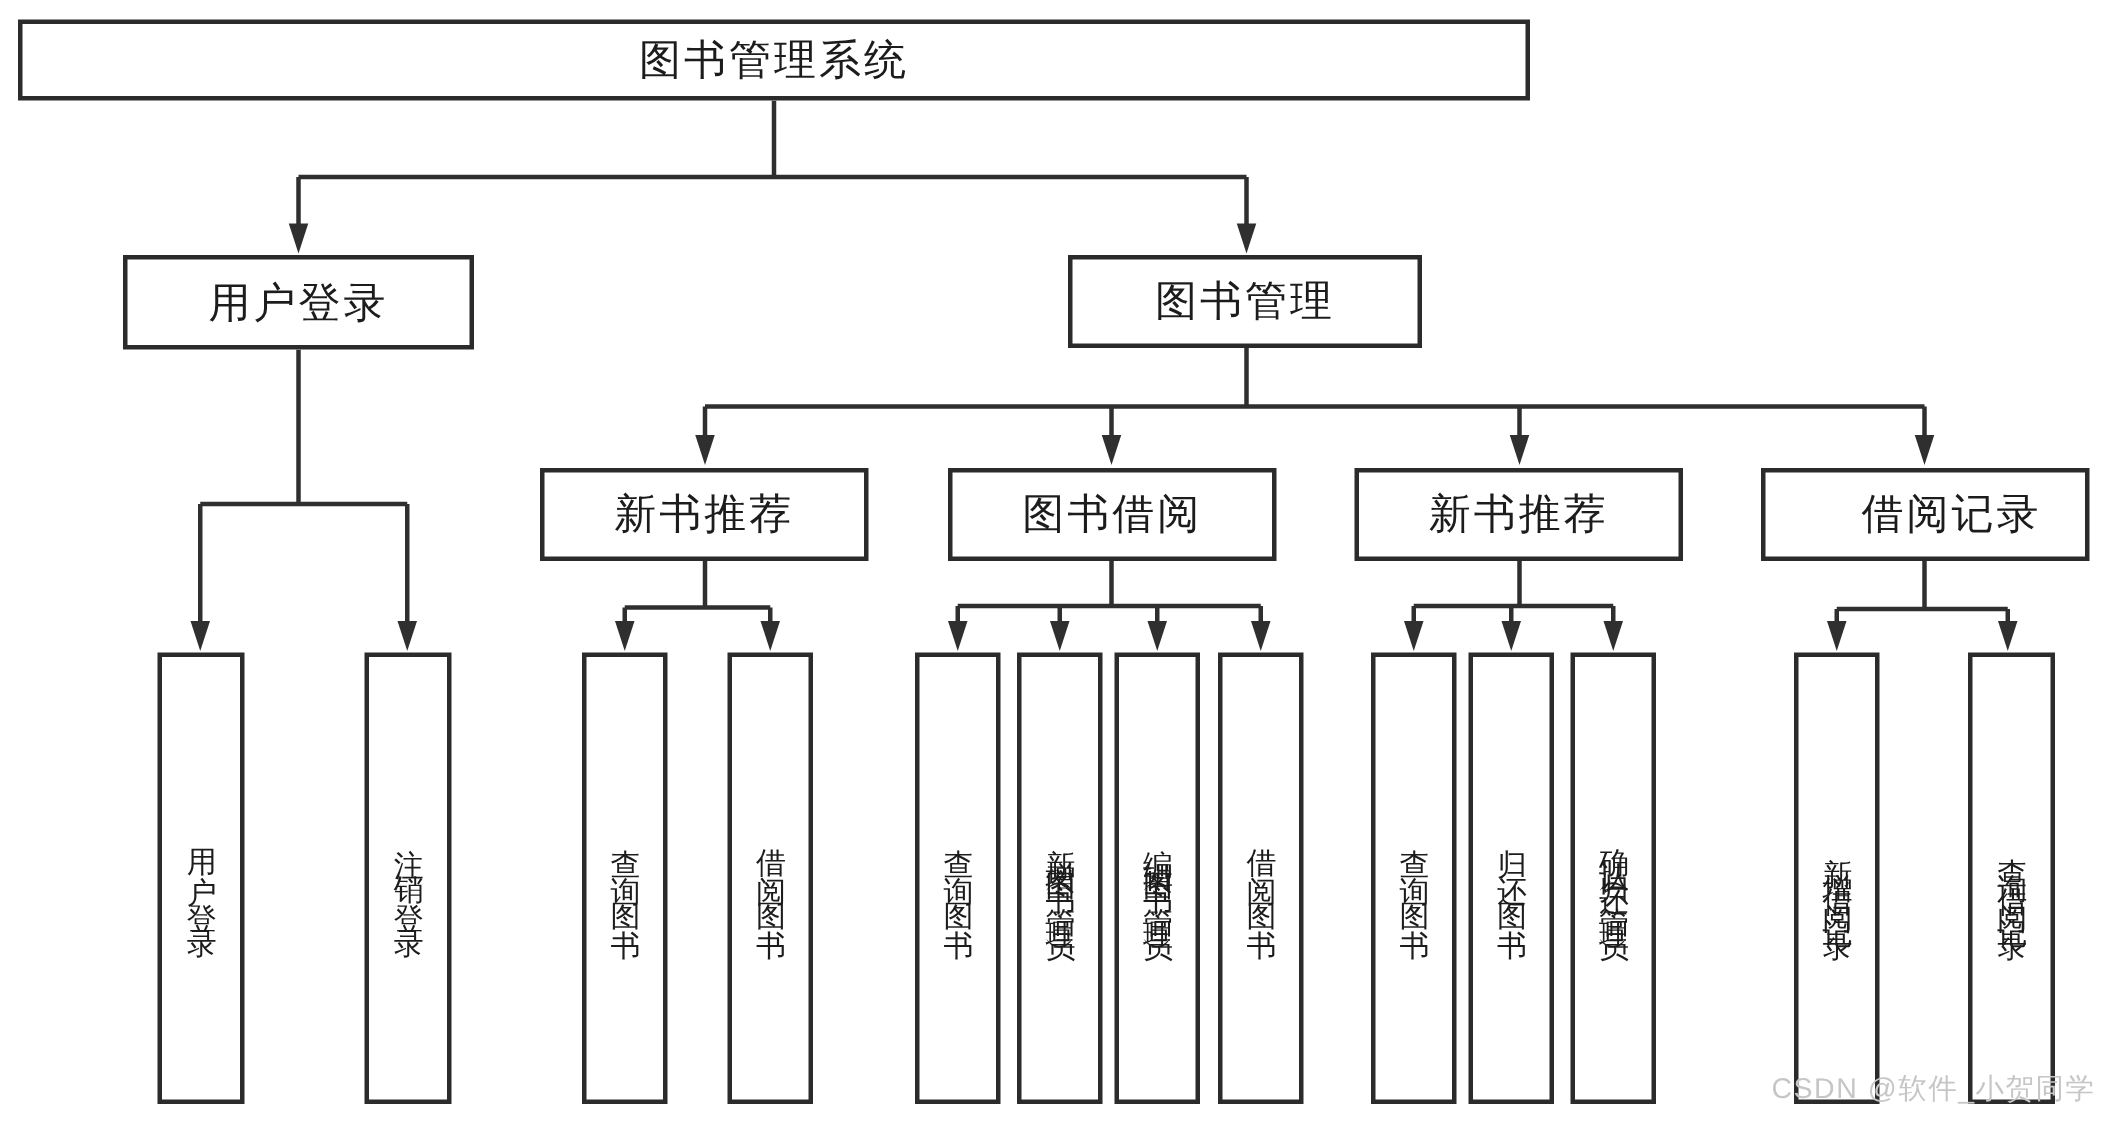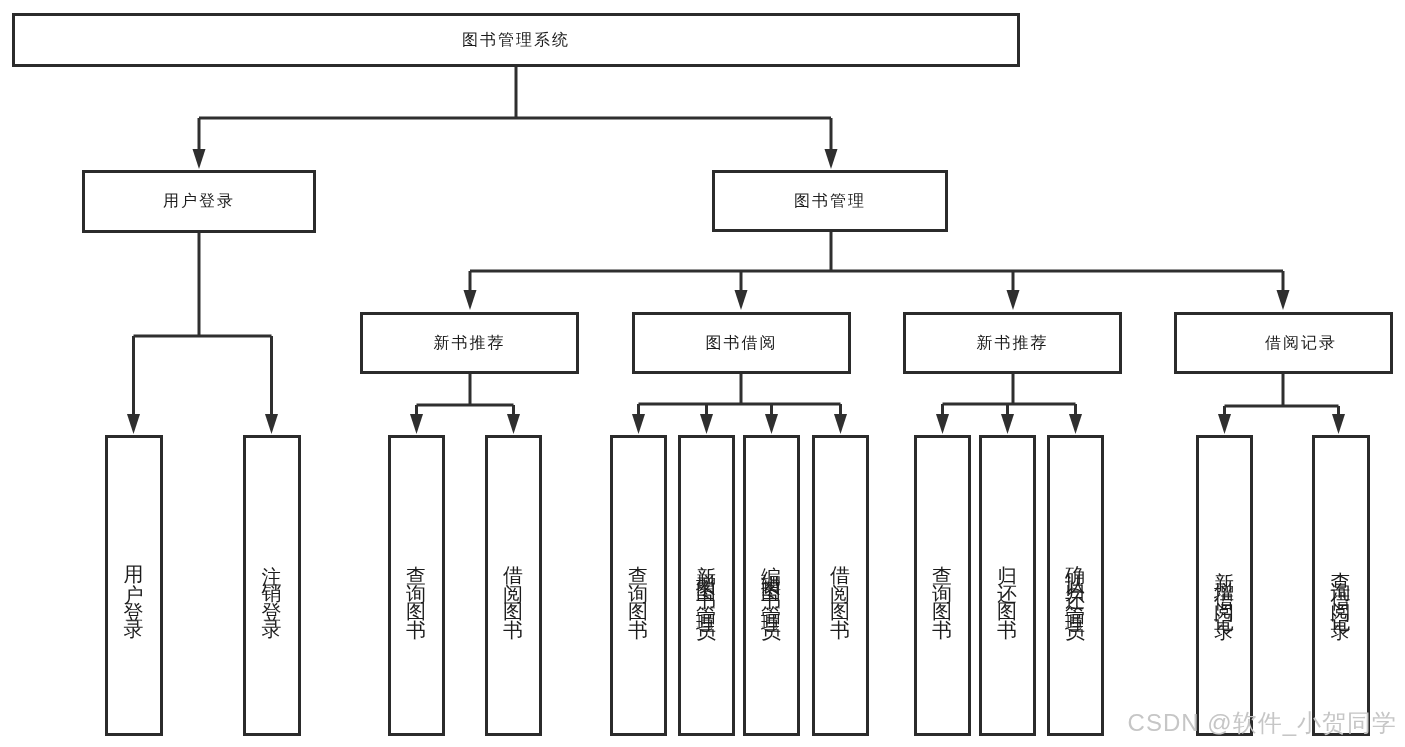--- a/index.html
+++ b/index.html
@@ -20,39 +20,39 @@
     position: absolute;
     box-sizing: border-box;
     border: 3px solid #2b2b2b;
     background: #ffffff;
     display: flex;
     align-items: center;
     justify-content: center;
     color: #1c1c1c;
   }
   .h-label {
-    font-size: 16px;
+    font-size: 28px;
     letter-spacing: 2px;
     white-space: nowrap;
   }
   .v-text {
     writing-mode: vertical-rl;
     text-orientation: mixed;
     font-size: 20px;
     color: #1c1c1c;
     line-height: 1;
   }
   .sp18 { letter-spacing: 18px; }
   .sp10 { letter-spacing: 10px; }
   .sp8  { letter-spacing: 8px; }
   .watermark {
     position: absolute;
     right: 8px;
     bottom: 8px;
-    font-size: 24px;
+    font-size: 19px;
     color: #c6c6c6;
     letter-spacing: 1px;
     white-space: nowrap;
     z-index: 5;
   }
 </style>
 </head>
 <body>
 
 <div class="canvas">

